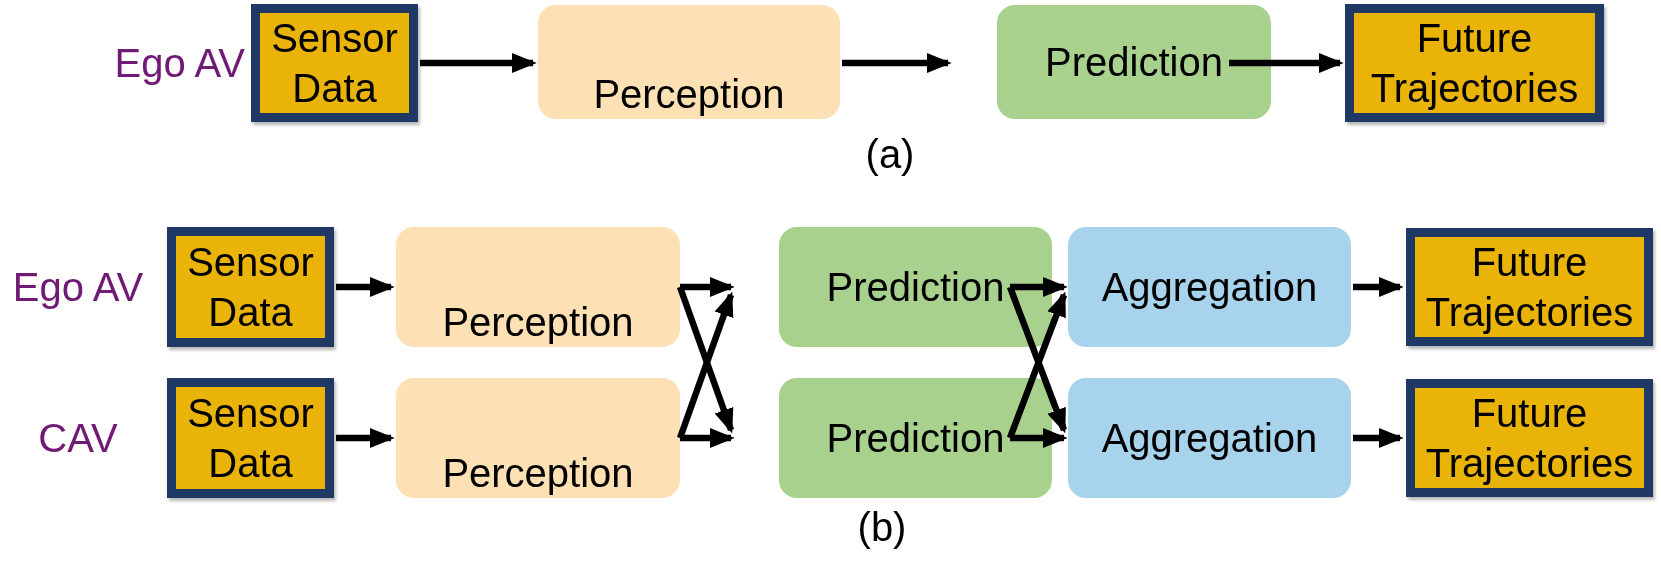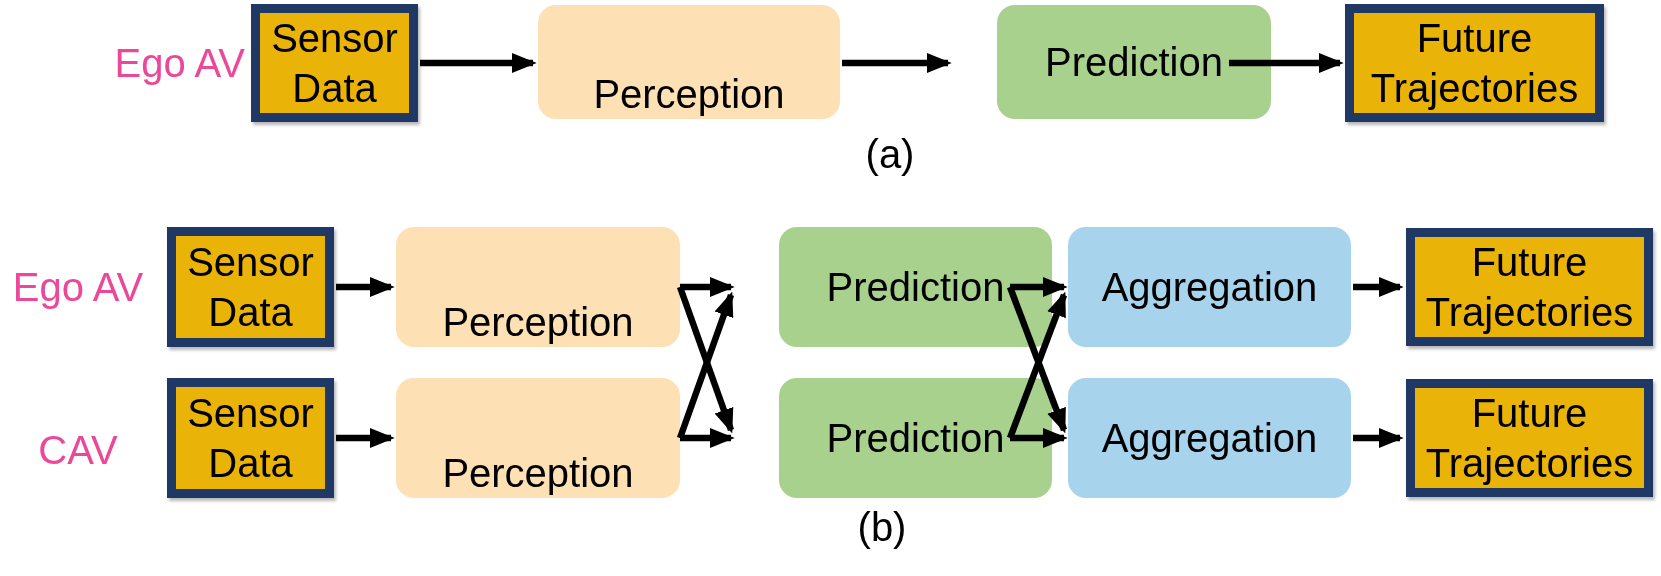--- a/index.html
+++ b/index.html
@@ -24,21 +24,21 @@
   .rounded{border-radius:18px;}
   .fill-perception{background:var(--c-perception,#FDE0B3);align-items:flex-end;}
   .fill-prediction{background:var(--c-prediction,#A9D18E);margin-left:44px;}
   .fill-aggregation{background:var(--c-aggregation,#A7D3ED);}
   .box-label{
     font-size:40px;line-height:1.25;text-align:center;
     white-space:pre-line;color:#000;
   }
   .side-label{
     position:absolute;font-size:40px;line-height:44px;height:44px;
-    display:block;color:#ec4899;
+    display:block;color:#701a75;
   }
   .align-right{text-align:right;}
   .align-center{text-align:center;}
   .caption{
     position:absolute;font-size:40px;line-height:44px;
     transform:translateX(-50%);color:#000;
   }
   #arrow-layer{position:absolute;left:0;top:0;z-index:5;}
   #arrow-layer line{stroke:var(--c-arrow,#000);stroke-width:6.5;}
 </style>
@@ -114,21 +114,21 @@
 
   <div class="box rounded fill-aggregation" style="left:1068px;top:227px;width:283px;height:120px;">
     <span class="box-label">Aggregation</span>
   </div>
 
   <div class="box bordered" style="left:1406px;top:228px;width:247px;height:118px;">
     <span class="box-label">Future
 Trajectories</span>
   </div>
 
-  <span class="side-label align-center" style="left:6px;top:428px;width:144px;">CAV</span>
+  <span class="side-label align-center" style="left:6px;top:416px;width:144px;">CAV</span>
 
   <div class="box bordered" style="left:167px;top:378px;width:167px;height:120px;">
     <span class="box-label">Sensor
 Data</span>
   </div>
 
   <div class="box rounded fill-perception" style="left:396px;top:378px;width:284px;height:120px;">
     <span class="box-label">Perception</span>
   </div>
 

